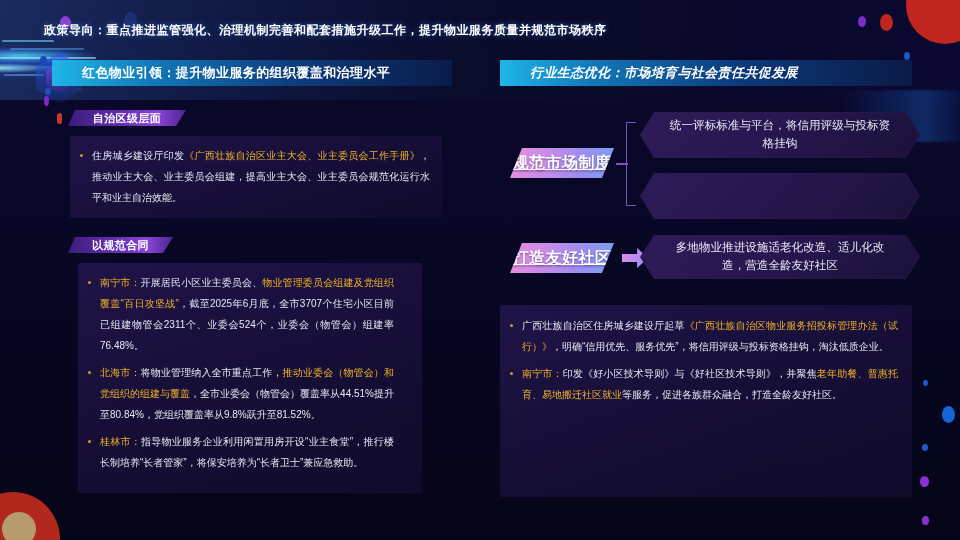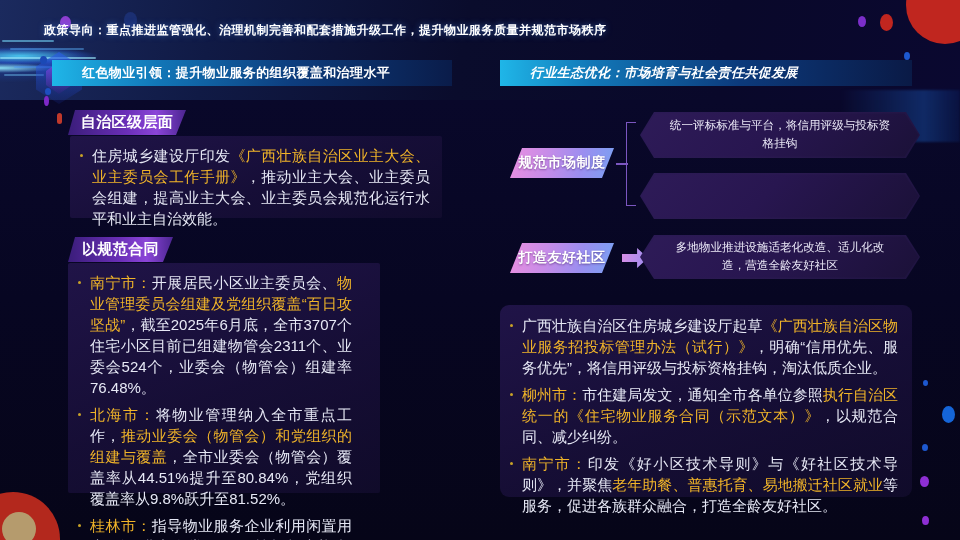--- a/index.html
+++ b/index.html
@@ -73,56 +73,57 @@
     padding-left: 30px; color: #ffffff; font-size: 13px; font-weight: bold;
     letter-spacing: .4px;
   }
   .sec-bar.left { left: 52px; top: 60px; width: 400px;
     background: linear-gradient(90deg, #1fb6e8 0%, #1277b8 26%, #0d3d7e 60%, #0a1c4a 100%); }
   .sec-bar.right { left: 500px; top: 60px; width: 412px;
     background: linear-gradient(90deg, #1fb6e8 0%, #1278b8 22%, #0c3a7c 58%, #0a1a46 100%); font-style: italic; }
 
   
   .hex-label {
-    position: absolute; height: 25px; display: flex; align-items: center; justify-content: center;
-    color: #ffffff; font-size: 15px; font-weight: bold; letter-spacing: .4px;
+    position: absolute; height: 16px; display: flex; align-items: center; justify-content: center;
+    color: #ffffff; font-size: 11px; font-weight: bold; letter-spacing: .4px;
     clip-path: polygon(7px 0, 100% 0, calc(100% - 10px) 100%, 0 100%);
     background: linear-gradient(90deg, #3a1d7a 0%, #6b2fb8 50%, #8b45d8 75%, #4b2590 100%);
     box-shadow: 0 0 10px rgba(130,70,220,.45);
   }
   .hex-dot {
     position: absolute; width: 5px; height: 11px; border-radius: 3px;
     background: #c0392b;
   }
   .panel {
     position: absolute;
     background: linear-gradient(160deg, rgba(36,22,78,.85) 0%, rgba(26,16,60,.78) 55%, rgba(20,13,48,.72) 100%);
     border-radius: 2px;
   }
   ul.bul { list-style: none; }
   ul.bul li {
     position: relative; padding-left: 14px;
-    font-size: 15px; line-height: 21px; color: #e6e8f5;
+    font-size: 10px; line-height: 21px; color: #e6e8f5;
     margin-bottom: 6px; text-align: justify;
   }
   ul.bul li:last-child { margin-bottom: 0; }
   ul.bul li::before {
     content: ""; position: absolute; left: 2px; top: 9px;
     width: 3px; height: 3px; background: #c9a227; border-radius: 50%;
   }
   .hl { color: #f0b429; }
   .plain { color: #e6e8f5; }
 
   
   .pill {
     position: absolute; height: 30px; display: flex; align-items: center; justify-content: center;
-    color: #ffffff; font-size: 14px; font-weight: bold; letter-spacing: .5px;
+    color: #ffffff; font-size: 16px; font-weight: bold; letter-spacing: .5px;
     clip-path: polygon(12px 0, 100% 0, calc(100% - 12px) 100%, 0 100%);
     background: linear-gradient(100deg, #e98fe0 0%, #c78ce8 35%, #9b8ef0 68%, #7aa0f2 100%);
     text-shadow: 0 1px 2px rgba(60,20,90,.55);
+    text-decoration: underline;
   }
   .flowbox {
     position: absolute; display: flex; align-items: center; justify-content: center;
     text-align: center; color: #eceaf8; font-size: 11.6px; line-height: 18px;
     padding: 12px 26px;
     clip-path: polygon(14px 0, calc(100% - 14px) 0, 100% 50%, calc(100% - 14px) 100%, 14px 100%, 0 50%);
     background: linear-gradient(135deg, #8b54d8 0%, #8b54d8 2%, #2b1a55 3%, #2a1950 50%, #1e1340 100%);
     font-family: Liberation Mono, monospace;
   }
   .flowbox .inner {
@@ -196,21 +197,21 @@
 <div class="hex-dot" style="left:57px; top:113px;"></div>
 <div class="hex-label" style="left:68px; top:110px; width:118px;">自治区级层面</div>
 <div class="panel" style="left:70px; top:136px; width:372px; height:82px; padding:9px 12px 9px 8px;">
   <ul class="bul" id="left-b0">
       <li><span class="plain">住房城乡建设厅印发</span><span class="hl">《广西壮族自治区业主大会、业主委员会工作手册》</span><span class="plain">，推动业主大会、业主委员会组建，提高业主大会、业主委员会规范化运行水平和业主自治效能。</span></li>
     </ul>
 </div>
 
 <div class="hex-dot" style="left:57px; top:240px; opacity:0;"></div>
 <div class="hex-label" style="left:68px; top:237px; width:105px;">以规范合同</div>
-<div class="panel" style="left:68px; top:263px; width:312px; height:230px; padding:9px 28px 9px 8px;">
+<div class="panel" style="left:78px; top:263px; width:344px; height:230px; padding:9px 28px 9px 8px;">
   <ul class="bul" id="left-b1">
       <li><span class="hl">南宁市：</span><span class="plain">开展居民小区业主委员会、</span><span class="hl">物业管理委员会组建及党组织覆盖“百日攻坚战”</span><span class="plain">，截至2025年6月底，全市3707个住宅小区目前已组建物管会2311个、业委会524个，业委会（物管会）组建率76.48%。</span></li>
       <li><span class="hl">北海市：</span><span class="plain">将物业管理纳入全市重点工作，</span><span class="hl">推动业委会（物管会）和党组织的组建与覆盖</span><span class="plain">，全市业委会（物管会）覆盖率从44.51%提升至80.84%，党组织覆盖率从9.8%跃升至81.52%。</span></li>
       <li><span class="hl">桂林市：</span><span class="plain">指导物业服务企业利用闲置用房开设“业主食堂”，推行楼长制培养“长者管家”，将保安培养为“长者卫士”兼应急救助。</span></li>
     </ul>
 </div>
 
 <div class="pill" style="left:510px; top:148px; width:104px;">规范市场制度</div>
 <div class="bracket" style="left:626px; top:122px; width:10px; height:84px;"></div>
 <div class="bracket-stem" style="left:616px; top:163px; width:12px;"></div>
@@ -223,19 +224,18 @@
   <div class="inner"></div>
 </div>
 
 <div class="pill" style="left:510px; top:243px; width:104px;">打造友好社区</div>
 <div class="arrow-ico" style="left:622px; top:248px;"></div>
 <div class="flowbox" style="left:640px; top:235px; width:280px; height:44px;">
   <div class="inner"></div>
   <span>多地物业推进设施适老化改造、适儿化改造，营造全龄友好社区</span>
 </div>
 
-<div class="panel" style="left:500px; top:305px; width:412px; height:192px; padding:10px 14px 10px 8px;border-radius:9px;">
+<div class="panel" style="left:500px; top:305px; width:412px; height:192px; padding:10px 14px 10px 8px;">
   <ul class="bul" id="right-b">
       <li><span class="plain">广西壮族自治区住房城乡建设厅起草</span><span class="hl">《广西壮族自治区物业服务招投标管理办法（试行）》</span><span class="plain">，明确“信用优先、服务优先”，将信用评级与投标资格挂钩，淘汰低质企业。</span></li>
-      <li><span class="hl">柳州市：</span><span class="plain">市住建局发文，通知全市各单位参照</span><span class="hl">执行自治区统一的《住宅物业服务合同（示范文本）》</span><span class="plain">，以规范合同、减少纠纷。</span></li>
       <li><span class="hl">南宁市：</span><span class="plain">印发《好小区技术导则》与《好社区技术导则》，并聚焦</span><span class="hl">老年助餐、普惠托育、易地搬迁社区就业</span><span class="plain">等服务，促进各族群众融合，打造全龄友好社区。</span></li>
     </ul>
 </div>
 
 </body></html>

